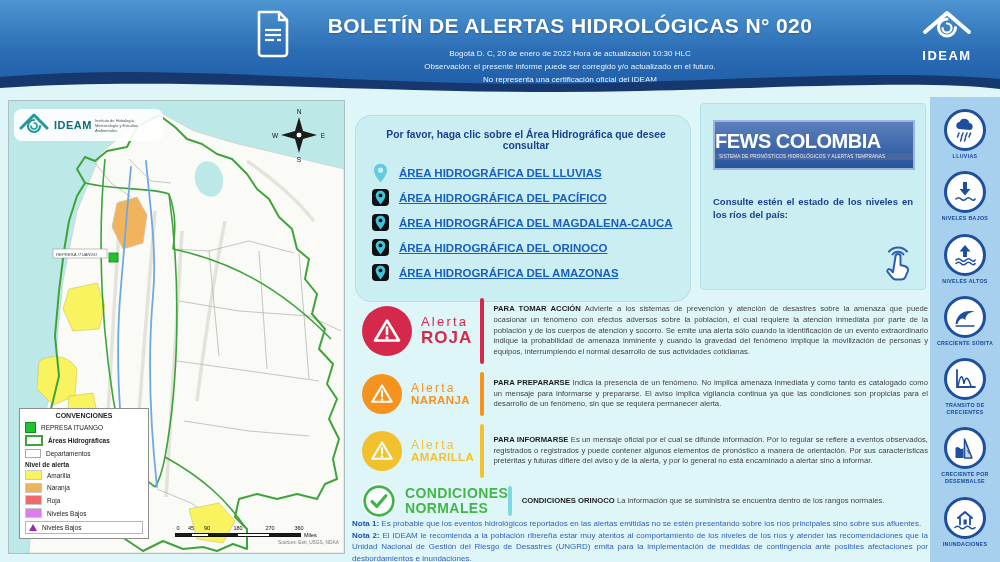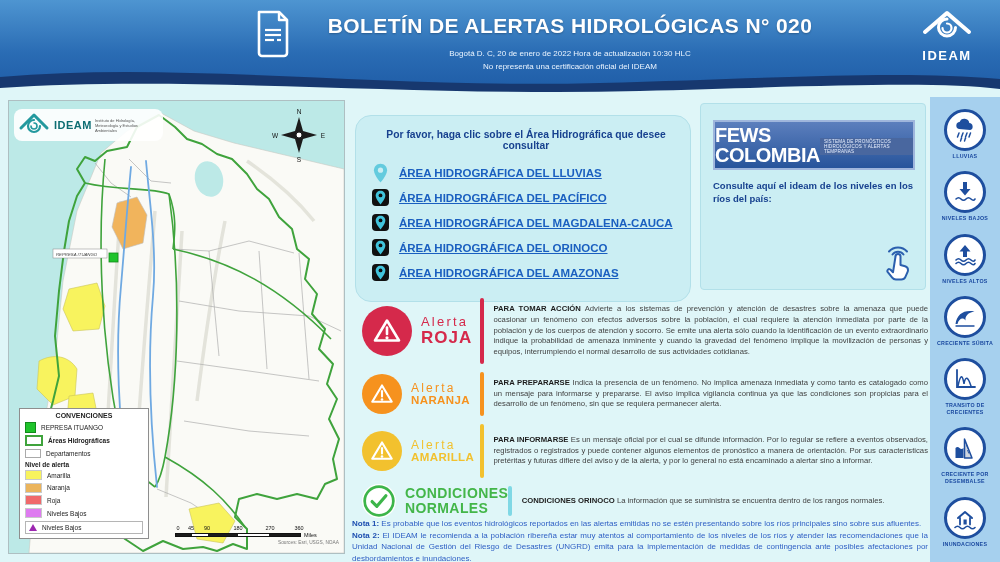--- a/index.html
+++ b/index.html
@@ -53,22 +53,22 @@
   .instruction{text-align:center;color:#17418F;font-weight:bold;font-size:10.3px;margin:0 0 9px;}
   .link-row{display:flex;align-items:center;gap:10px;height:25px;}
   .pin-badge{width:17px;height:17px;background:#101010;border-radius:4px;display:flex;
              align-items:center;justify-content:center;flex:0 0 auto;}
   .pin-plain{width:17px;display:flex;justify-content:center;flex:0 0 auto;}
   .area-link{color:#1A5FC0;font-weight:bold;font-size:11.5px;text-decoration:underline;cursor:pointer;}
 
   
   .fews-panel{position:absolute;left:700px;top:103px;width:226px;height:187px;background:#CBEEF3;
               border:1px solid #b2e0e9;border-radius:4px;box-sizing:border-box;padding:10px 12px;}
-  .fews-banner{margin:6px auto 10px;width:198px;height:46px;background:linear-gradient(180deg,#5c7fbd,#27549B);
-               border:2px solid #9FB6DC;display:flex;flex-direction:row;align-items:center;
+  .fews-banner{margin:6px auto 26px;width:198px;height:46px;background:linear-gradient(180deg,#5c7fbd,#27549B);
+               border:2px solid #9FB6DC;display:flex;flex-direction:column;
                justify-content:center;cursor:pointer;}
   .fews-title{color:#fff;font-weight:bold;font-size:20px;letter-spacing:-.5px;line-height:1;}
   .fews-sub{margin-top:2px;background:#49679F;color:#E8F0FF;font-size:4.6px;padding:1px 4px;letter-spacing:.2px;}
   .fews-text{color:#17418F;font-weight:bold;font-size:9.5px;line-height:1.35;text-align:justify;margin:0;}
   .fews-link{display:block;color:#1A5FC0;font-weight:bold;font-size:9.5px;line-height:1.35;
              text-decoration:underline;word-break:break-all;margin-top:2px;}
   .hand-icon{position:absolute;right:10px;bottom:6px;}
 
   
   .alerts{position:absolute;left:352px;top:296px;width:576px;display:flex;flex-direction:column;gap:4px;}
@@ -113,20 +113,21 @@
       <path d="M6,3 h20 l8,8 v33 a3,3 0 0 1 -3,3 H9 a3,3 0 0 1 -3,-3 Z" fill="none" stroke="#fff" stroke-width="2.6" stroke-linejoin="round"></path>
       <path d="M26,3 v8 h8" fill="none" stroke="#fff" stroke-width="2.4" stroke-linejoin="round"></path>
       <line x1="12" y1="21" x2="28" y2="21" stroke="#fff" stroke-width="2.2"></line>
       <line x1="12" y1="26" x2="28" y2="26" stroke="#fff" stroke-width="2.2"></line>
       <line x1="12" y1="31" x2="21" y2="31" stroke="#fff" stroke-width="2.2"></line>
       <line x1="24" y1="31" x2="28" y2="31" stroke="#fff" stroke-width="2.2"></line>
     </svg>
     <div class="hd-title">BOLETÍN DE ALERTAS HIDROLÓGICAS N° 020</div>
     <div class="hd-sub">
       <div>Bogotá D. C, 20 de enero de 2022 Hora de actualización  10:30 HLC</div>
+      <div>Observación:  el presente informe puede ser corregido y/o actualizado en el futuro.</div>
       <div>No representa una certificación oficial del IDEAM</div>
     </div>
     <div class="hd-logo">
       <svg width="60" height="40" viewBox="0 0 60 40">
         <path d="M8,26 L30,7 L52,26" fill="none" stroke="#fff" stroke-width="4" stroke-linejoin="round" stroke-linecap="round"></path>
         <path d="M30,13 a8.5,8.5 0 1 0 8.5,8.5" fill="none" stroke="#fff" stroke-width="3" stroke-linecap="round"></path>
         <path d="M30,17.5 a4.5,4.5 0 1 1 -4.5,4.5" fill="none" stroke="#fff" stroke-width="2.2" stroke-linecap="round"></path>
       </svg>
       <div class="t">IDEAM</div>
     </div>
@@ -318,21 +319,21 @@
       </span>
       <a class="area-link">ÁREA HIDROGRÁFICA DEL AMAZONAS</a>
     </div>
   </div>
 
   <div class="fews-panel">
     <div class="fews-banner">
       <div class="fews-title">FEWS COLOMBIA</div>
       <div class="fews-sub">SISTEMA DE PRONÓSTICOS HIDROLÓGICOS Y ALERTAS TEMPRANAS</div>
     </div>
-    <p class="fews-text">Consulte aquí el ideam de los niveles en los ríos del país:</p>
+    <p class="fews-text">Consulte estén el estado de los niveles en los ríos del país:</p>
     <svg class="hand-icon" width="34" height="38" viewBox="0 0 34 38">
       <g fill="none" stroke="#2B5FAE" stroke-width="2" stroke-linecap="round" stroke-linejoin="round">
         <path d="M11.5,9.5 a7,7 0 0 1 11,0"></path>
         <path d="M8,6.5 a12,12 0 0 1 18,0"></path>
         <path d="M14.5,11.5 c0,-1.4 1.1,-2.5 2.5,-2.5 s2.5,1.1 2.5,2.5 v8.5 l4.6,1.3 c1.7,0.5 2.9,2 2.9,3.8 c0,0.6 -0.1,1.2 -0.4,1.8 l-2.2,4.9 c-0.7,1.7 -2.4,2.7 -4.2,2.7 h-5.3 c-1.4,0 -2.8,-0.6 -3.7,-1.8 l-4.4,-5.5 c-0.6,-0.8 -0.5,-1.9 0.2,-2.6 c0.7,-0.7 1.9,-0.6 2.6,0.1 l2.4,2.6 z" fill="#fff"></path>
       </g>
     </svg>
   </div>
 
   <div class="alerts">

